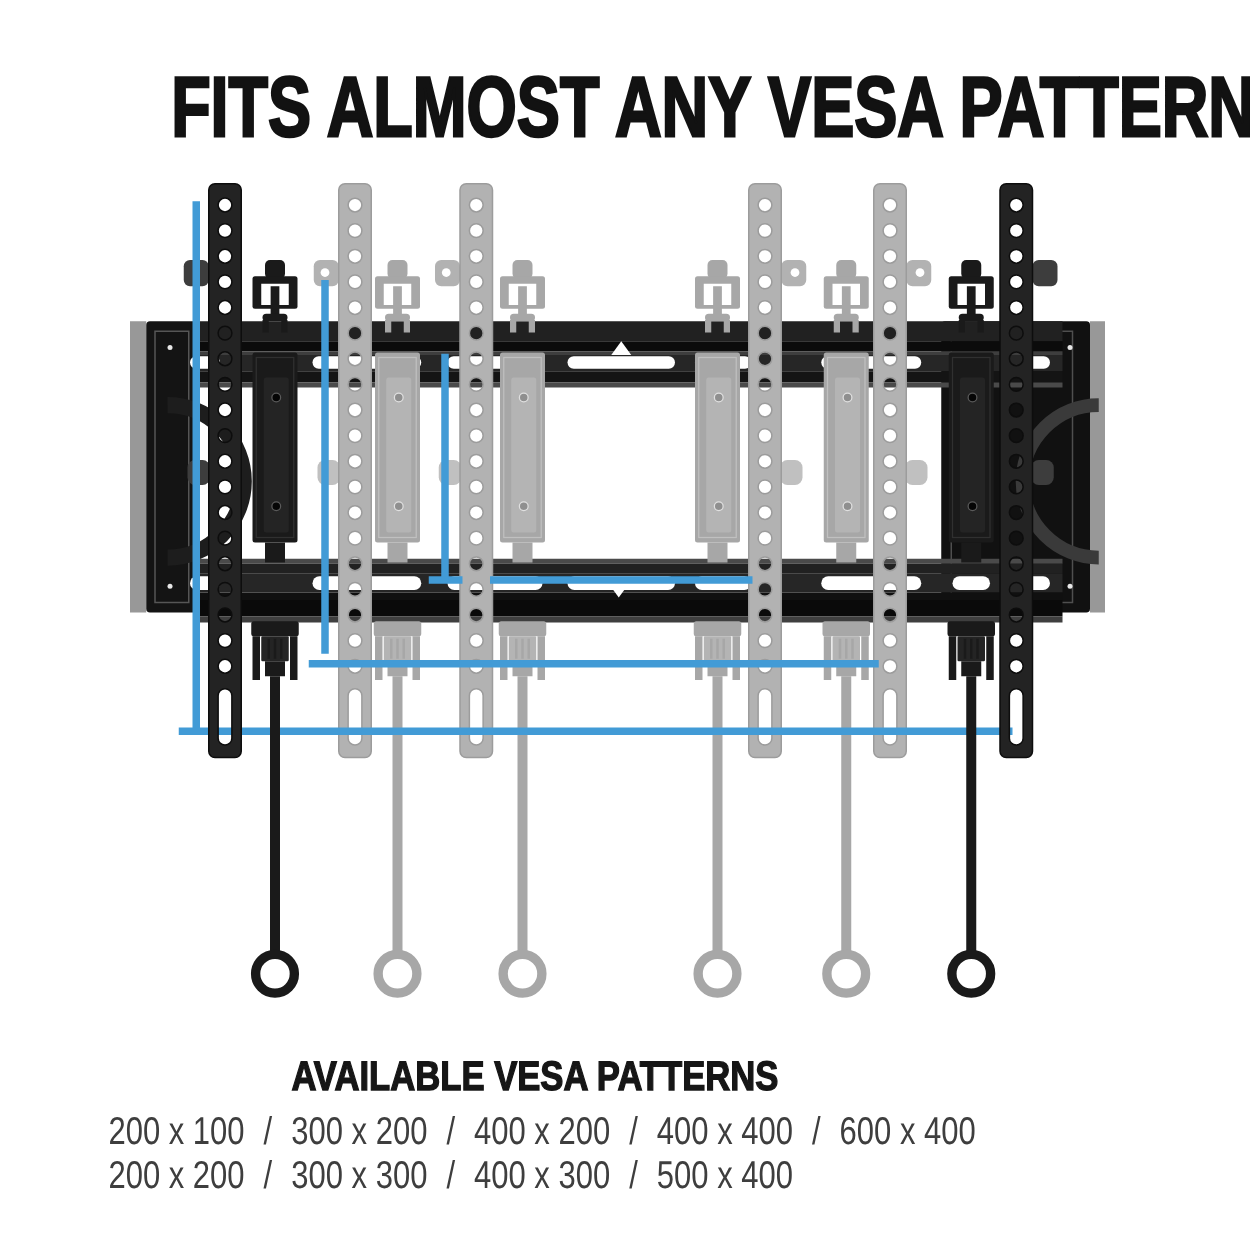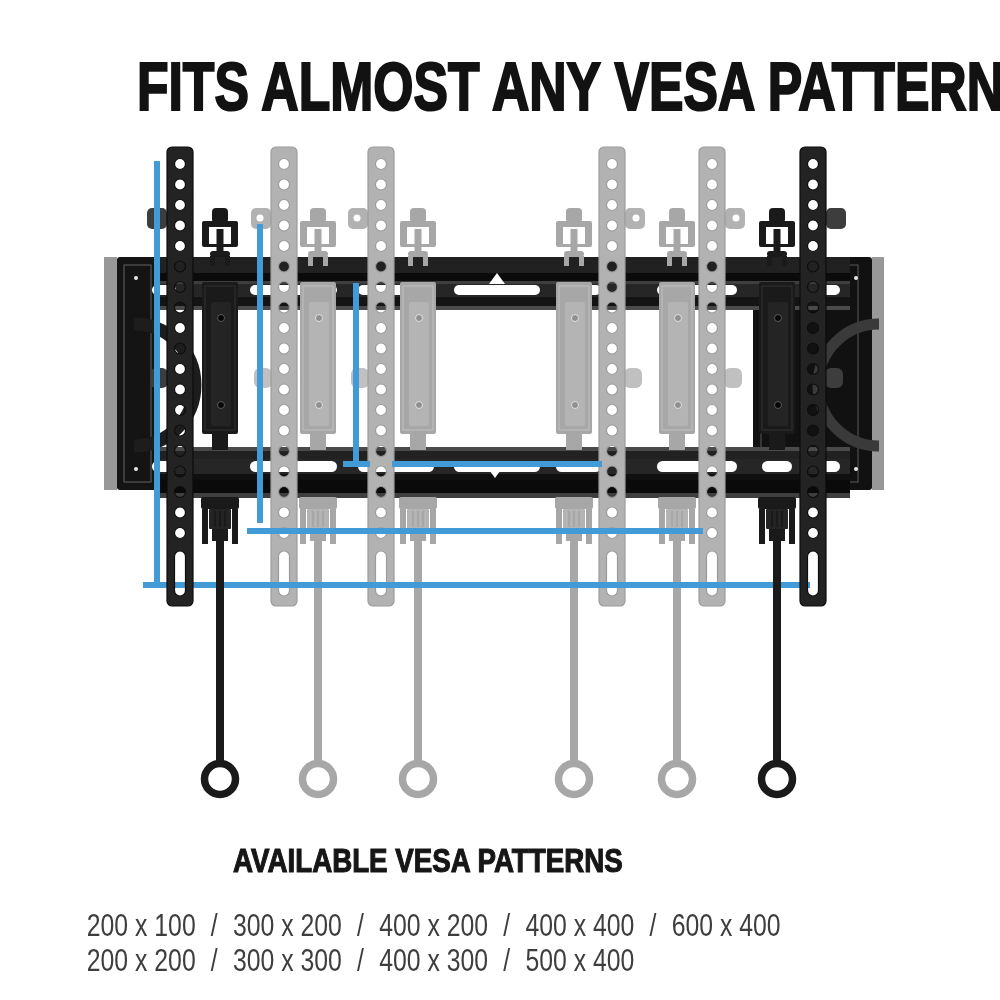--- a/index.html
+++ b/index.html
@@ -14,21 +14,21 @@
     transform:scaleX(0.76);transform-origin:center;
   }
   #diagram{position:absolute;top:0;left:0;width:1000px;height:1000px;}
   .bottom-block{position:absolute;top:843px;left:0;width:856px;text-align:center;}
   .patterns-heading{white-space:nowrap;}
   .patterns-heading span{
     display:inline-block;font-size:33px;font-weight:700;line-height:36px;color:#161616;
     -webkit-text-stroke:1.1px #161616;
     transform:scaleX(0.84);transform-origin:center;
   }
-  .rows-outer{margin-top:29px;}
+  .rows-outer{margin-top:8px;}
   .rows{
     display:inline-block;text-align:left;transform:scaleX(0.80);transform-origin:center top;
   }
   .row{font-size:31px;line-height:35px;color:#3e3e3e;white-space:nowrap;font-weight:400;}
   .row .sep{display:inline-block;margin:0 19px;color:#3e3e3e;}
 </style>
 </head>
 <body>
 
 <div class="title-wrap">

